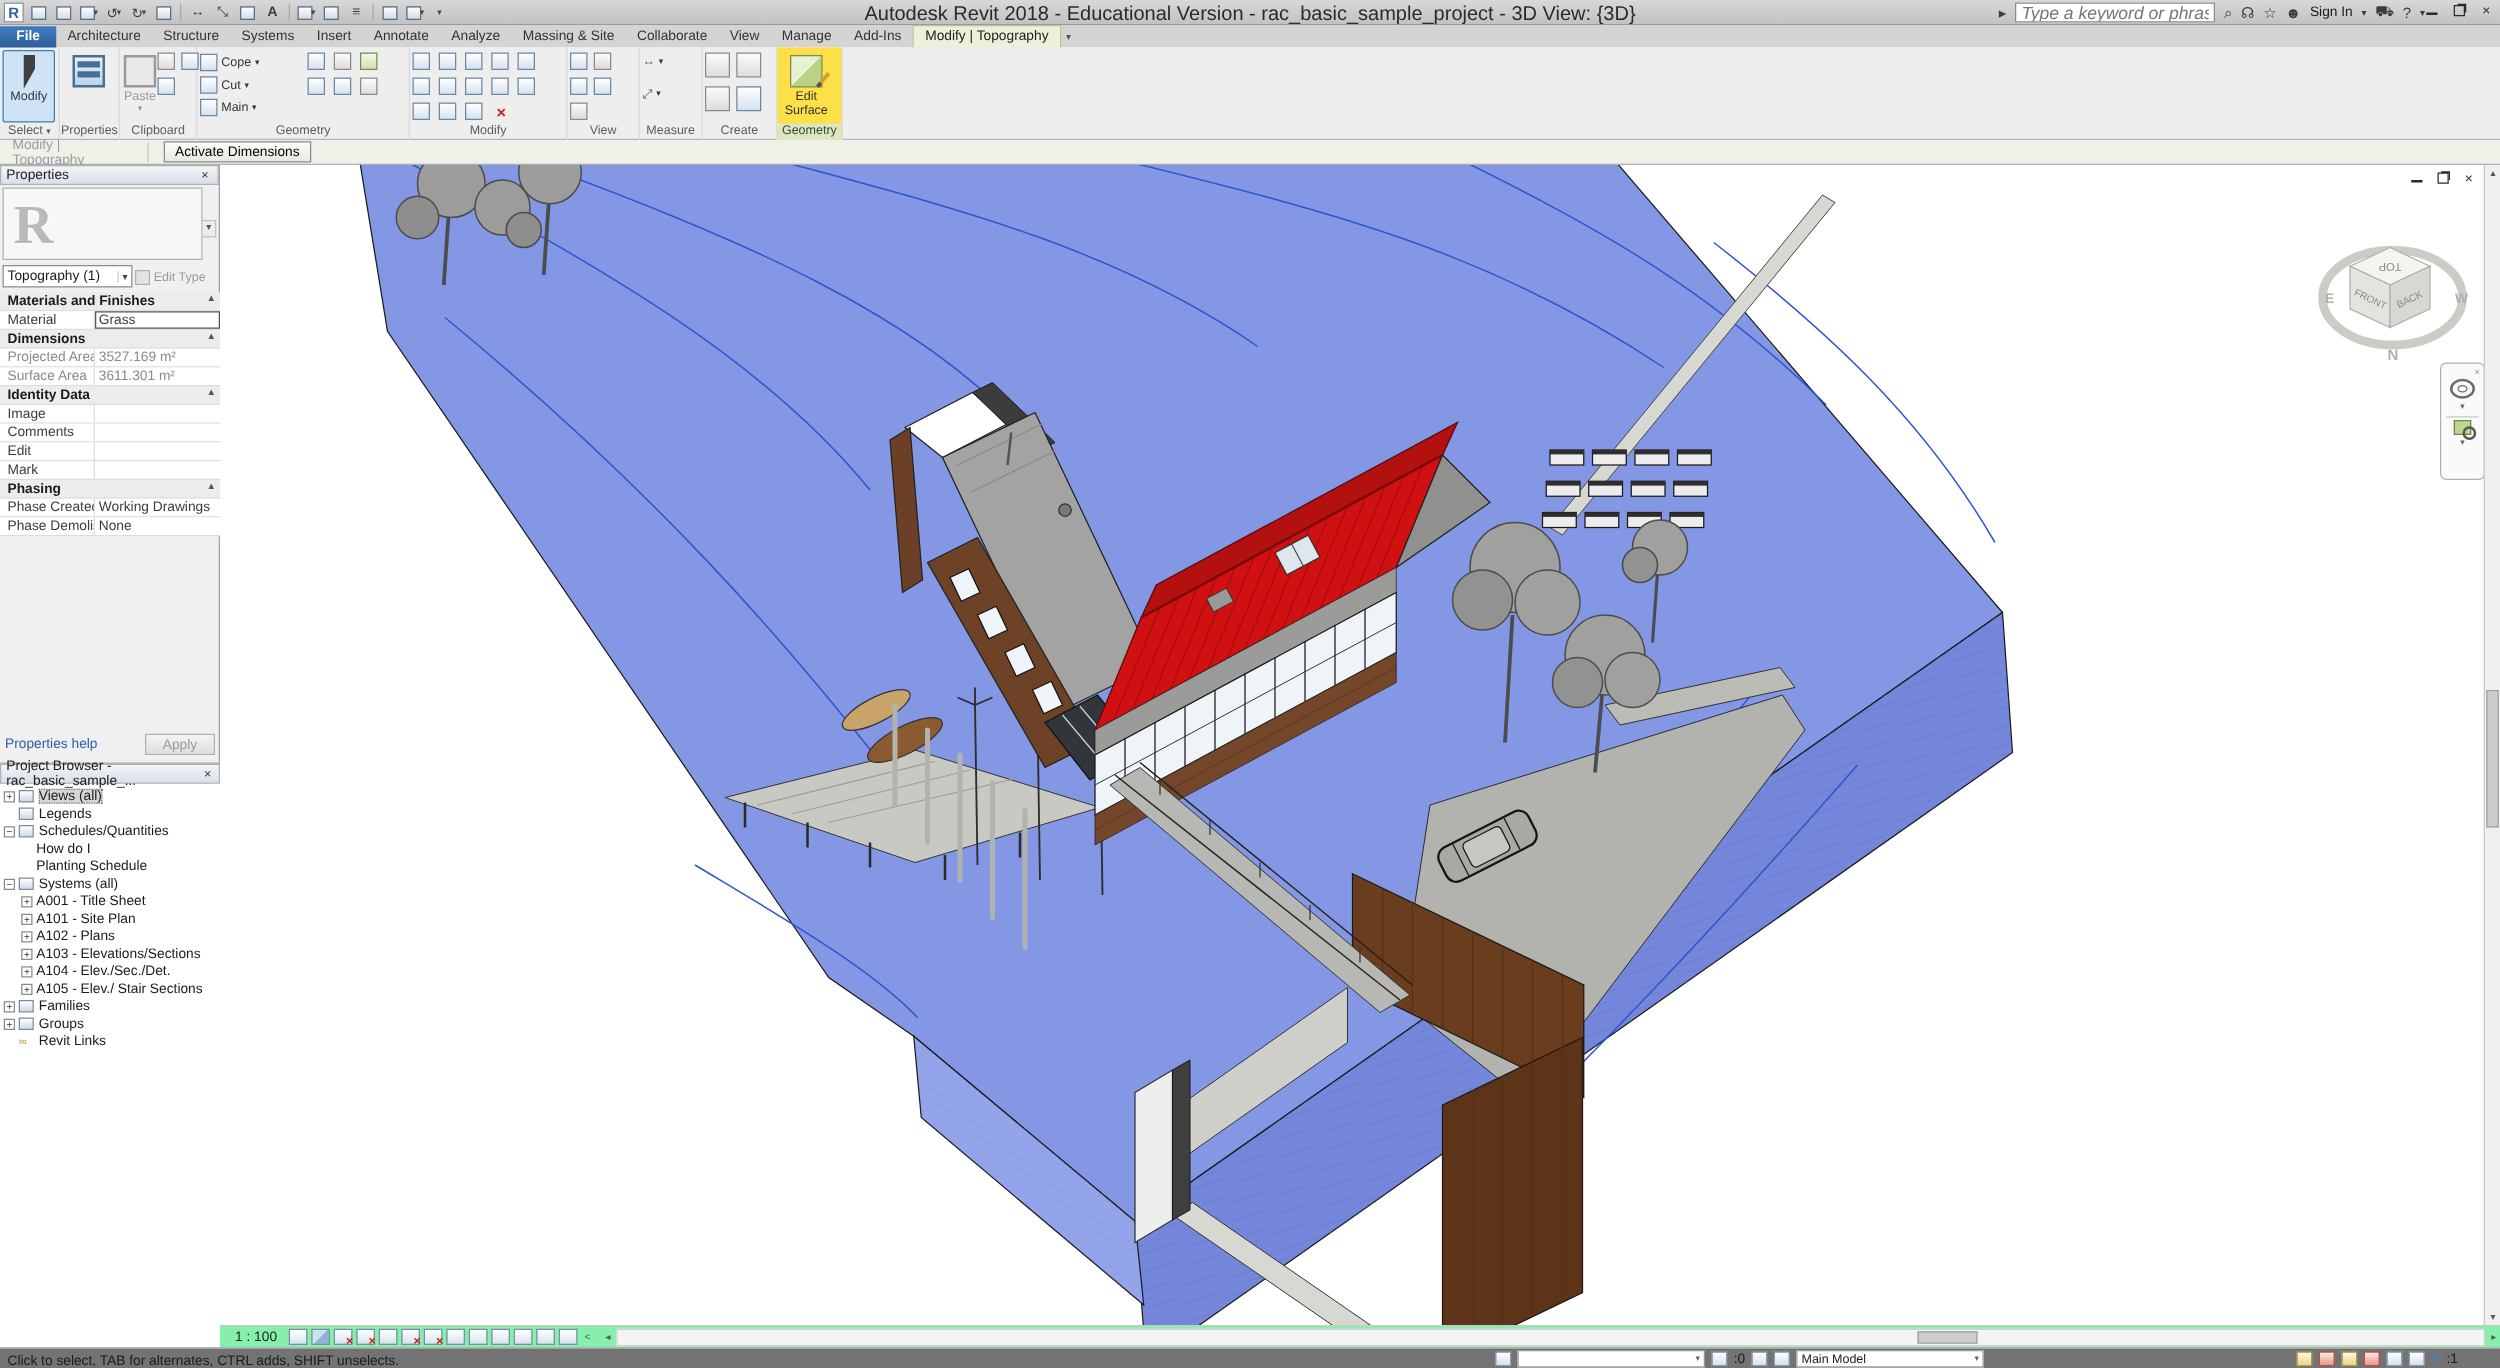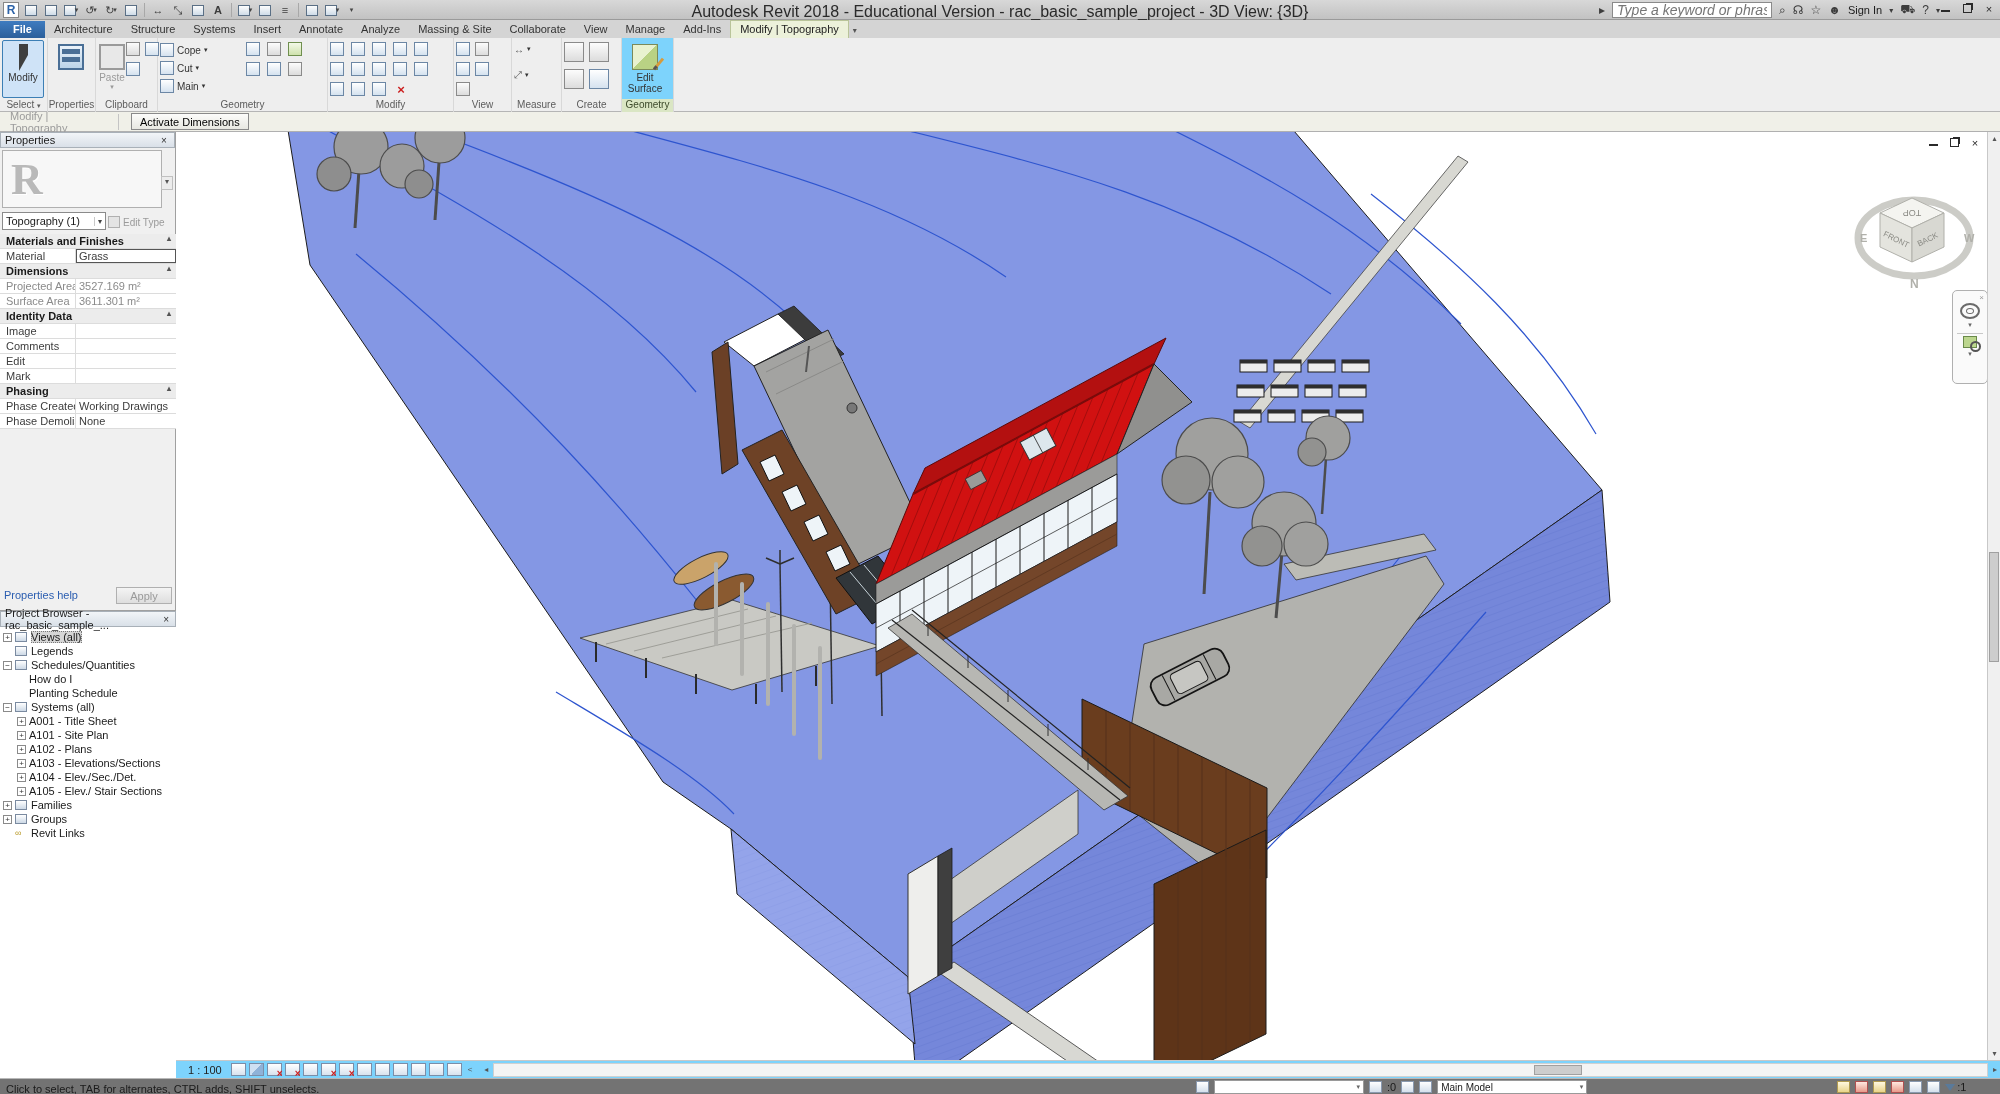--- a/index.html
+++ b/index.html
@@ -41,21 +41,21 @@
 .props-ico div { margin:3px 2px; height:5px; background:#4a6f96; }
 .paste-ico { width:20px; height:24px; border:2px solid #9a9a9a; background:#e8e8e8; }
 .grayed { color:#9a9a9a; }
 .mini { display:flex; align-items:center; gap:3px; height:18px; font-size:10px; color:#333; }
 .ic { width:14px; height:14px; border:1px solid #6c87a5; background:linear-gradient(#ffffff,#d5e2ef); display:inline-block; position:relative; }
 .ic.green { border-color:#6f8f4f; background:linear-gradient(#f3f9e8,#cfe2ad); }
 .ic.plain { border-color:#8a8a8a; background:linear-gradient(#fcfcfc,#dcdcdc); }
 .redx { color:#cc1f1f; font-weight:bold; font-size:13px; width:16px; height:16px; text-align:center; line-height:16px; }
 .grid-ic { display:grid; grid-template-columns:repeat(5,20px); grid-auto-rows:19px; gap:1px; padding-top:2px; }
 .g2 { display:grid; grid-template-columns:repeat(2,18px); grid-auto-rows:19px; gap:1px; padding-top:2px; }
-.surface-panel { background:#7dd3fc; }
+.surface-panel { background:#fde047; }
 .surface-panel .panel-label { background:#dae6c4; color:#3c4a2a; }
 .editsurf-ico { width:26px; height:22px; border:1px solid #7a8a5a; background:linear-gradient(135deg,#e9f2d0 50%,#b9d284 50%); position:relative; }
 .pencil { position:absolute; right:-3px; bottom:-2px; width:3px; height:14px; background:#d79b3c; transform:rotate(40deg); border-bottom:4px solid #555; }
 
 
 #optionsbar { position:absolute; left:0; top:112px; width:2000px; height:20px; background:#f0f0e8; border-bottom:1px solid #b0b0b0; display:flex; align-items:center; }
 #ctx-label { color:#9c9c9c; padding:0 10px; width:118px; }
 .vsep { width:1px; height:16px; background:#c4c4c4; margin-right:12px; }
 #activate-dims { height:17px; border:1px solid #8a8a8a; background:linear-gradient(#fcfcfa,#e8e8e2); padding:1px 8px; font-size:11px; }
 
@@ -102,21 +102,21 @@
 #navbar .nx { align-self:flex-end; font-size:8px; color:#999; padding-right:3px; }
 .wheel { width:20px; height:16px; border:2px solid #6a6a6a; border-radius:50%; margin-top:1px; position:relative; }
 .wheel:after { content:""; position:absolute; left:4px; top:3px; right:4px; bottom:3px; border:1px solid #6a6a6a; border-radius:50%; }
 #navbar .nd { font-size:7px; color:#666; margin:2px 0; }
 #navbar .hr { width:26px; height:1px; background:#c8c8c8; margin:2px 0; }
 .zoomic { width:14px; height:12px; background:#bcd68e; border:1px solid #6a8a4a; position:relative; }
 .zoomic:after { content:""; position:absolute; right:-5px; bottom:-5px; width:7px; height:7px; border:2px solid #555; border-radius:50%; }
 #vscroll { position:absolute; right:0; top:0; width:13px; height:928px; background:#f0f0f0; border-left:1px solid #c8c8c8; }
 .sarrow { position:absolute; left:0; width:13px; height:13px; font-size:8px; color:#555; text-align:center; line-height:13px; }
 #vthumb { position:absolute; left:1px; top:420px; width:10px; height:110px; background:#cdcdcd; border:1px solid #a0a0a0; }
-#bottombar { position:absolute; left:0; top:928px; width:1824px; height:18px; background:#7dd3fc; border-top:1px solid #c8c8c8; display:flex; align-items:center; }
+#bottombar { position:absolute; left:0; top:928px; width:1824px; height:18px; background:#86efac; border-top:1px solid #c8c8c8; display:flex; align-items:center; }
 #vcb { display:flex; align-items:center; gap:3px; padding:0 6px; }
 #scale-btn { padding:0 6px; font-size:11px; color:#222; }
 .vico { width:15px; height:13px; border:1px solid #7c8ea8; background:linear-gradient(#fff,#d8e2ee); position:relative; }
 .vico.off:after { content:"×"; position:absolute; right:-2px; bottom:-4px; color:#cc1f1f; font-weight:bold; font-size:10px; }
 .vico.box3d { background:linear-gradient(135deg,#cfe0f2 50%,#8fb2d8 50%); }
 #hscroll { flex:1; height:14px; margin:0 2px; background:#f4f4f4; border:1px solid #d0d0d0; position:relative; }
 #hthumb { position:absolute; left:1040px; top:1px; width:48px; height:10px; background:#cdcdcd; border:1px solid #a0a0a0; }
 .harrow { font-size:8px; color:#555; padding:0 3px; }
 
 

